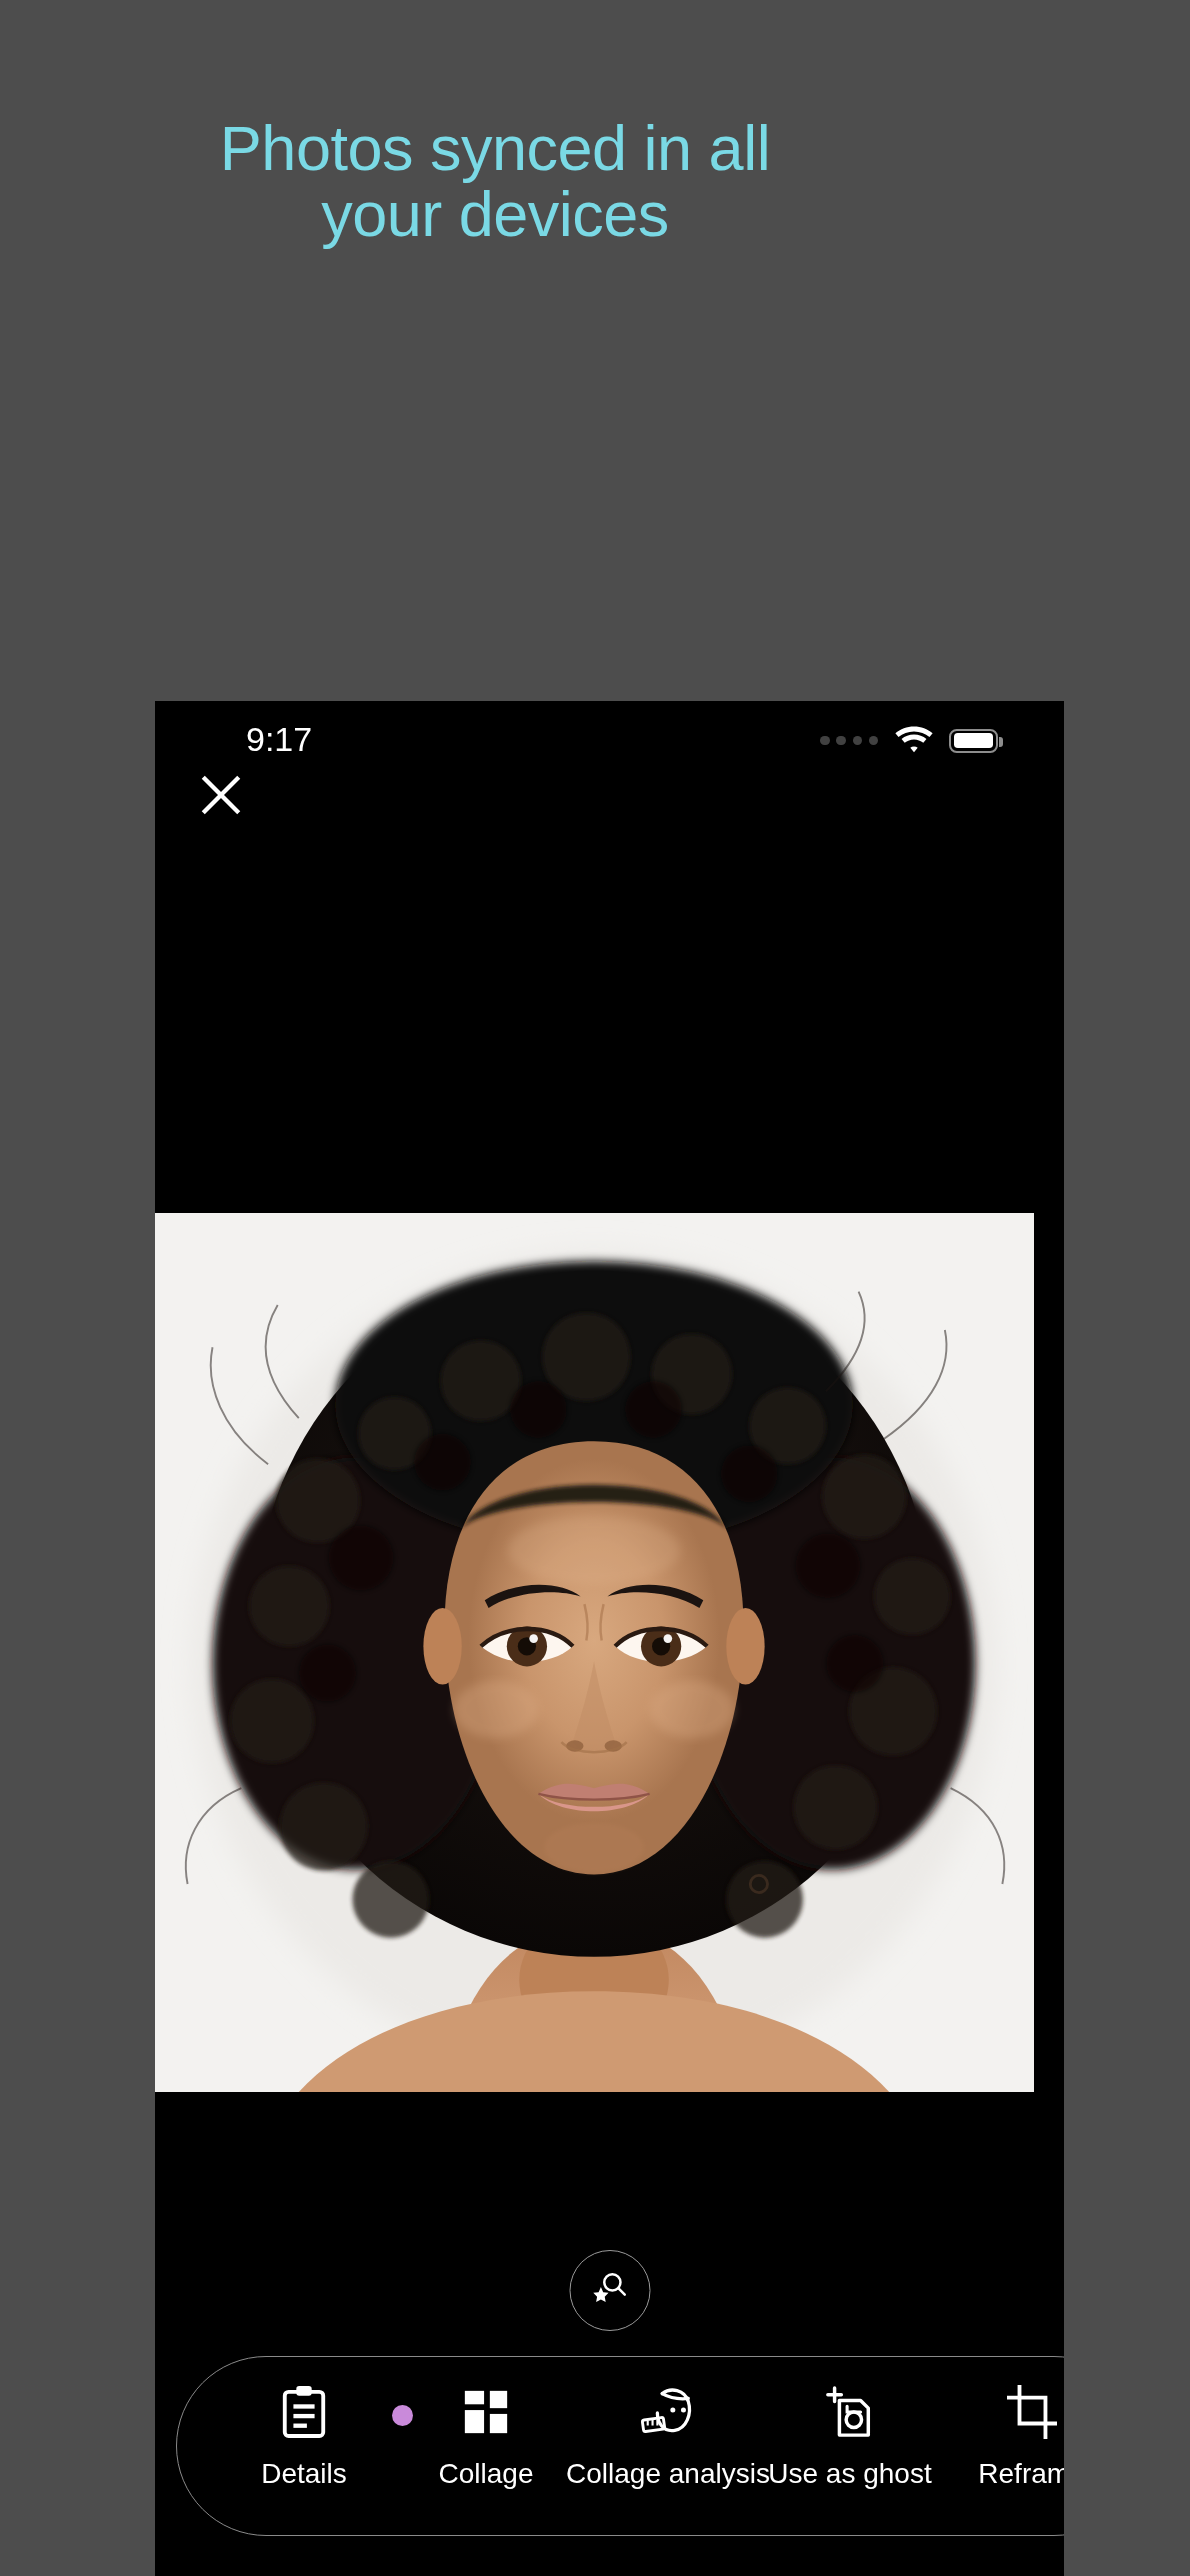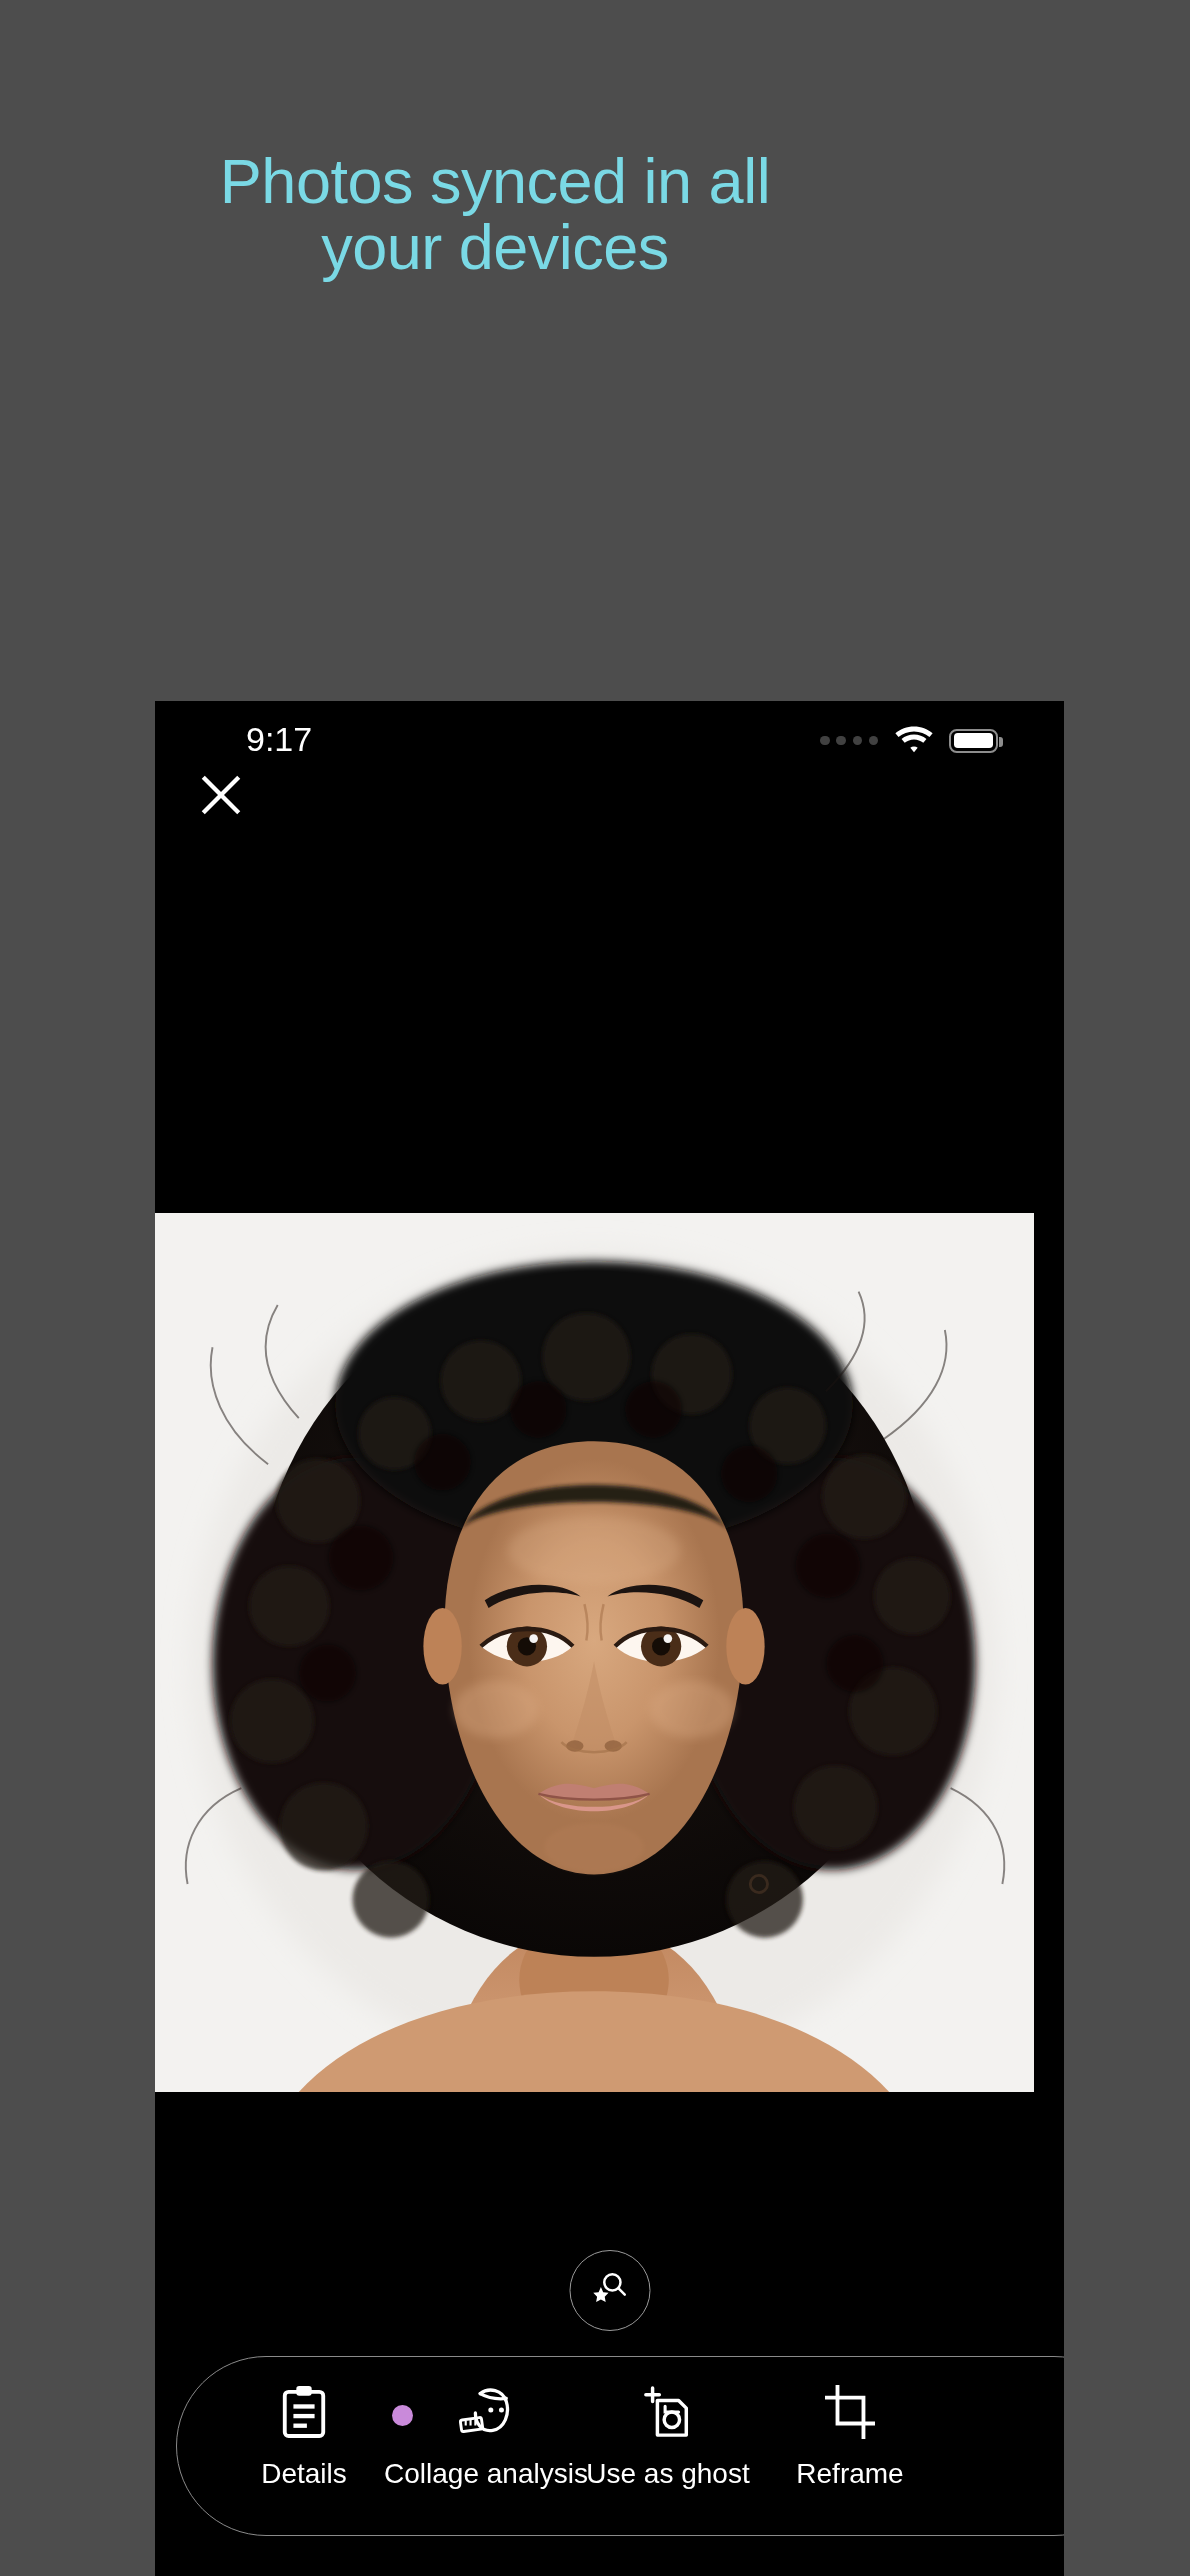--- a/index.html
+++ b/index.html
@@ -12,21 +12,21 @@
     height: 2576px;
     overflow: hidden;
     font-family: "Liberation Sans", sans-serif;
     position: relative;
   }
 
   
   .promo-heading {
     position: absolute;
     left: 0;
-    top: 149px;
+    top: 116px;
     width: 990px;
     text-align: center;
     color: #7ad9e5;
     font-size: 63px;
     line-height: 1.04;
     font-weight: 400;
     letter-spacing: -0.5px;
     white-space: pre-line;
   }
 
@@ -375,20 +375,31 @@
           <rect x="18" y="2" width="16" height="10" rx="3" fill="#ffffff"></rect>
           <rect x="15" y="21" width="22" height="4.5" fill="#ffffff"></rect>
           <rect x="15" y="31" width="22" height="4.5" fill="#ffffff"></rect>
           <rect x="15" y="41" width="14" height="4.5" fill="#ffffff"></rect>
         </svg>
         <span class="badge-dot"></span>
       </span>
       <span class="lbl">Details</span>
     </div>
 
+    <div class="tool">
+      <span class="ic">
+        <svg width="50" height="50" viewBox="0 0 52 52">
+          <rect x="4" y="4" width="20" height="14" fill="#ffffff"></rect>
+          <rect x="30" y="4" width="18" height="18" fill="#ffffff"></rect>
+          <rect x="4" y="24" width="20" height="24" fill="#ffffff"></rect>
+          <rect x="30" y="28" width="18" height="20" fill="#ffffff"></rect>
+        </svg>
+      </span>
+      <span class="lbl">Collage</span>
+    </div>
 
     <div class="tool">
       <span class="ic">
         <svg width="56" height="56" viewBox="0 0 58 58">
           <path d="M23 10 C 32 3 46 6 50 18 C 54 31 48 46 36 48 C 24 50 18 40 18 30" fill="none" stroke="#ffffff" stroke-width="3.4" stroke-linecap="round"></path>
           <path d="M23 10 C 30 14 40 16 50 15" fill="none" stroke="#ffffff" stroke-width="3.4" stroke-linecap="round"></path>
           <circle cx="34" cy="27" r="2.6" fill="#ffffff"></circle>
           <circle cx="45" cy="27" r="2.6" fill="#ffffff"></circle>
           <rect x="3" y="36" width="22" height="12" rx="2" transform="rotate(-8 14 42)" fill="none" stroke="#ffffff" stroke-width="3"></rect>
           <g stroke="#ffffff" stroke-width="2.2">

